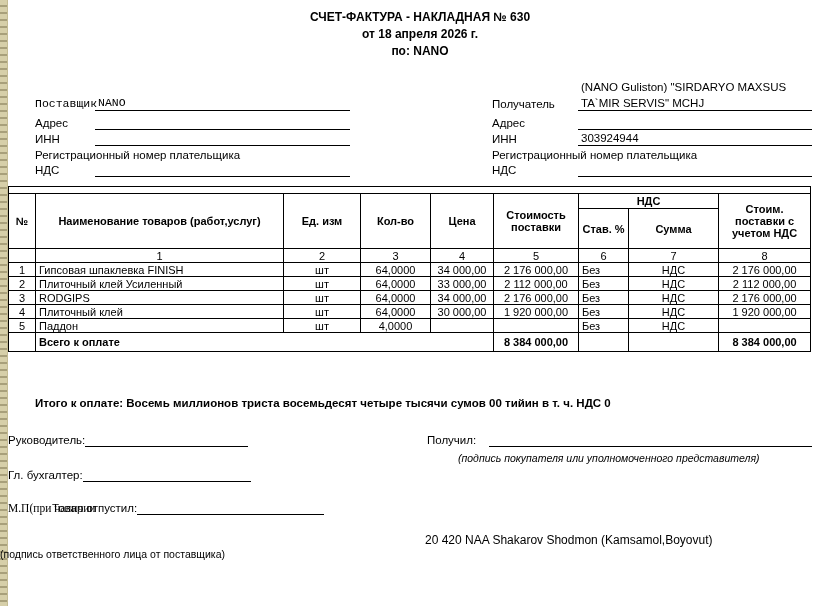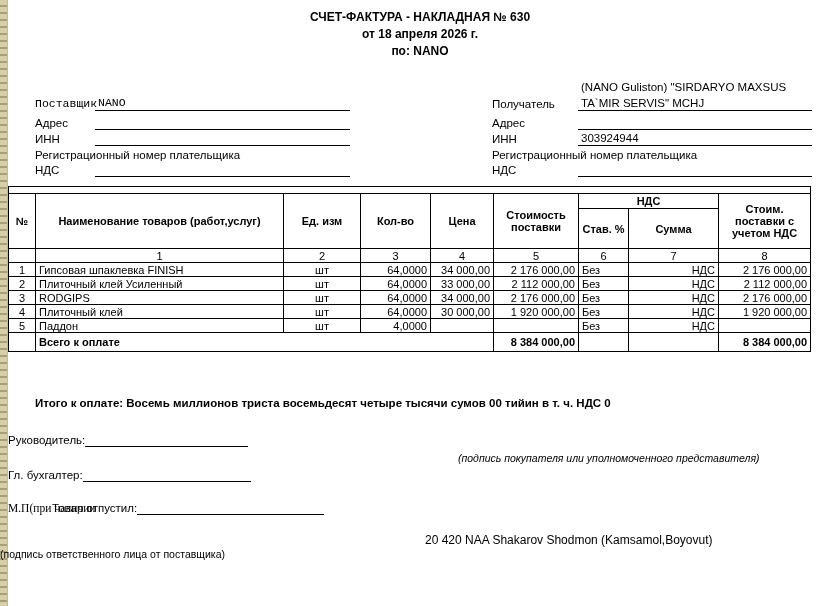--- a/index.html
+++ b/index.html
@@ -23,21 +23,21 @@
   }
   .doc-table td,.doc-table th{border:1px solid #000;padding:0 3px;overflow:hidden;}
   .doc-table th{font-weight:bold;text-align:center;vertical-align:middle;}
   .thin-row td{height:6px;border-left:1px solid #000;border-right:1px solid #000;border-top:1px solid #000;}
   .hdr1{height:15px;}
   .hdr2{height:40px;}
   .numrow td{height:13px;text-align:center;}
   .datarow td{height:13px;}
   .totrow td{height:18px;font-weight:bold;}
   .c{text-align:center;}
-  .r{text-align:right;}
+  .r{text-align:center;}
   .l{text-align:left;}
   .words-line{position:absolute;left:35px;top:397px;width:790px;font-weight:bold;font-size:11.5px;}
   .caption{position:absolute;font-size:10.5px;line-height:12px;}
 </style>
 </head>
 <body>
 
 <div class="page">
   <div class="edge-strip"></div>
 
@@ -190,20 +190,24 @@
     </tr>
   </tbody>
     </table>
 
   <div class="words-line">Итого к оплате: Восемь миллионов триста восемьдесят четыре тысячи сумов 00 тийин  в т. ч. НДС 0</div>
 
   <div class="frow" style="left:8px;top:432px;width:240px;justify-content:space-between;">
     <span class="flabel">Руководитель:</span>
     <span class="fline"></span>
   </div>
+  <div class="frow" style="left:427px;top:432px;width:385px;">
+    <span class="flabel" style="width:62px;">Получил:</span>
+    <span class="fline"></span>
+  </div>
   <div class="caption" style="left:458px;top:452px;font-style:italic;">(подпись покупателя или уполномоченного представителя)</div>
 
   <div class="frow" style="left:8px;top:467px;width:243px;">
     <span class="flabel">Гл. бухгалтер:</span>
     <span class="fline"></span>
   </div>
 
   <div class="plain" style="left:8px;top:501px;font-family:Liberation Serif, serif;">М.П(при наличии</div>
 
   <div class="frow" style="left:8px;top:500px;width:272px;margin-left:44px;">

